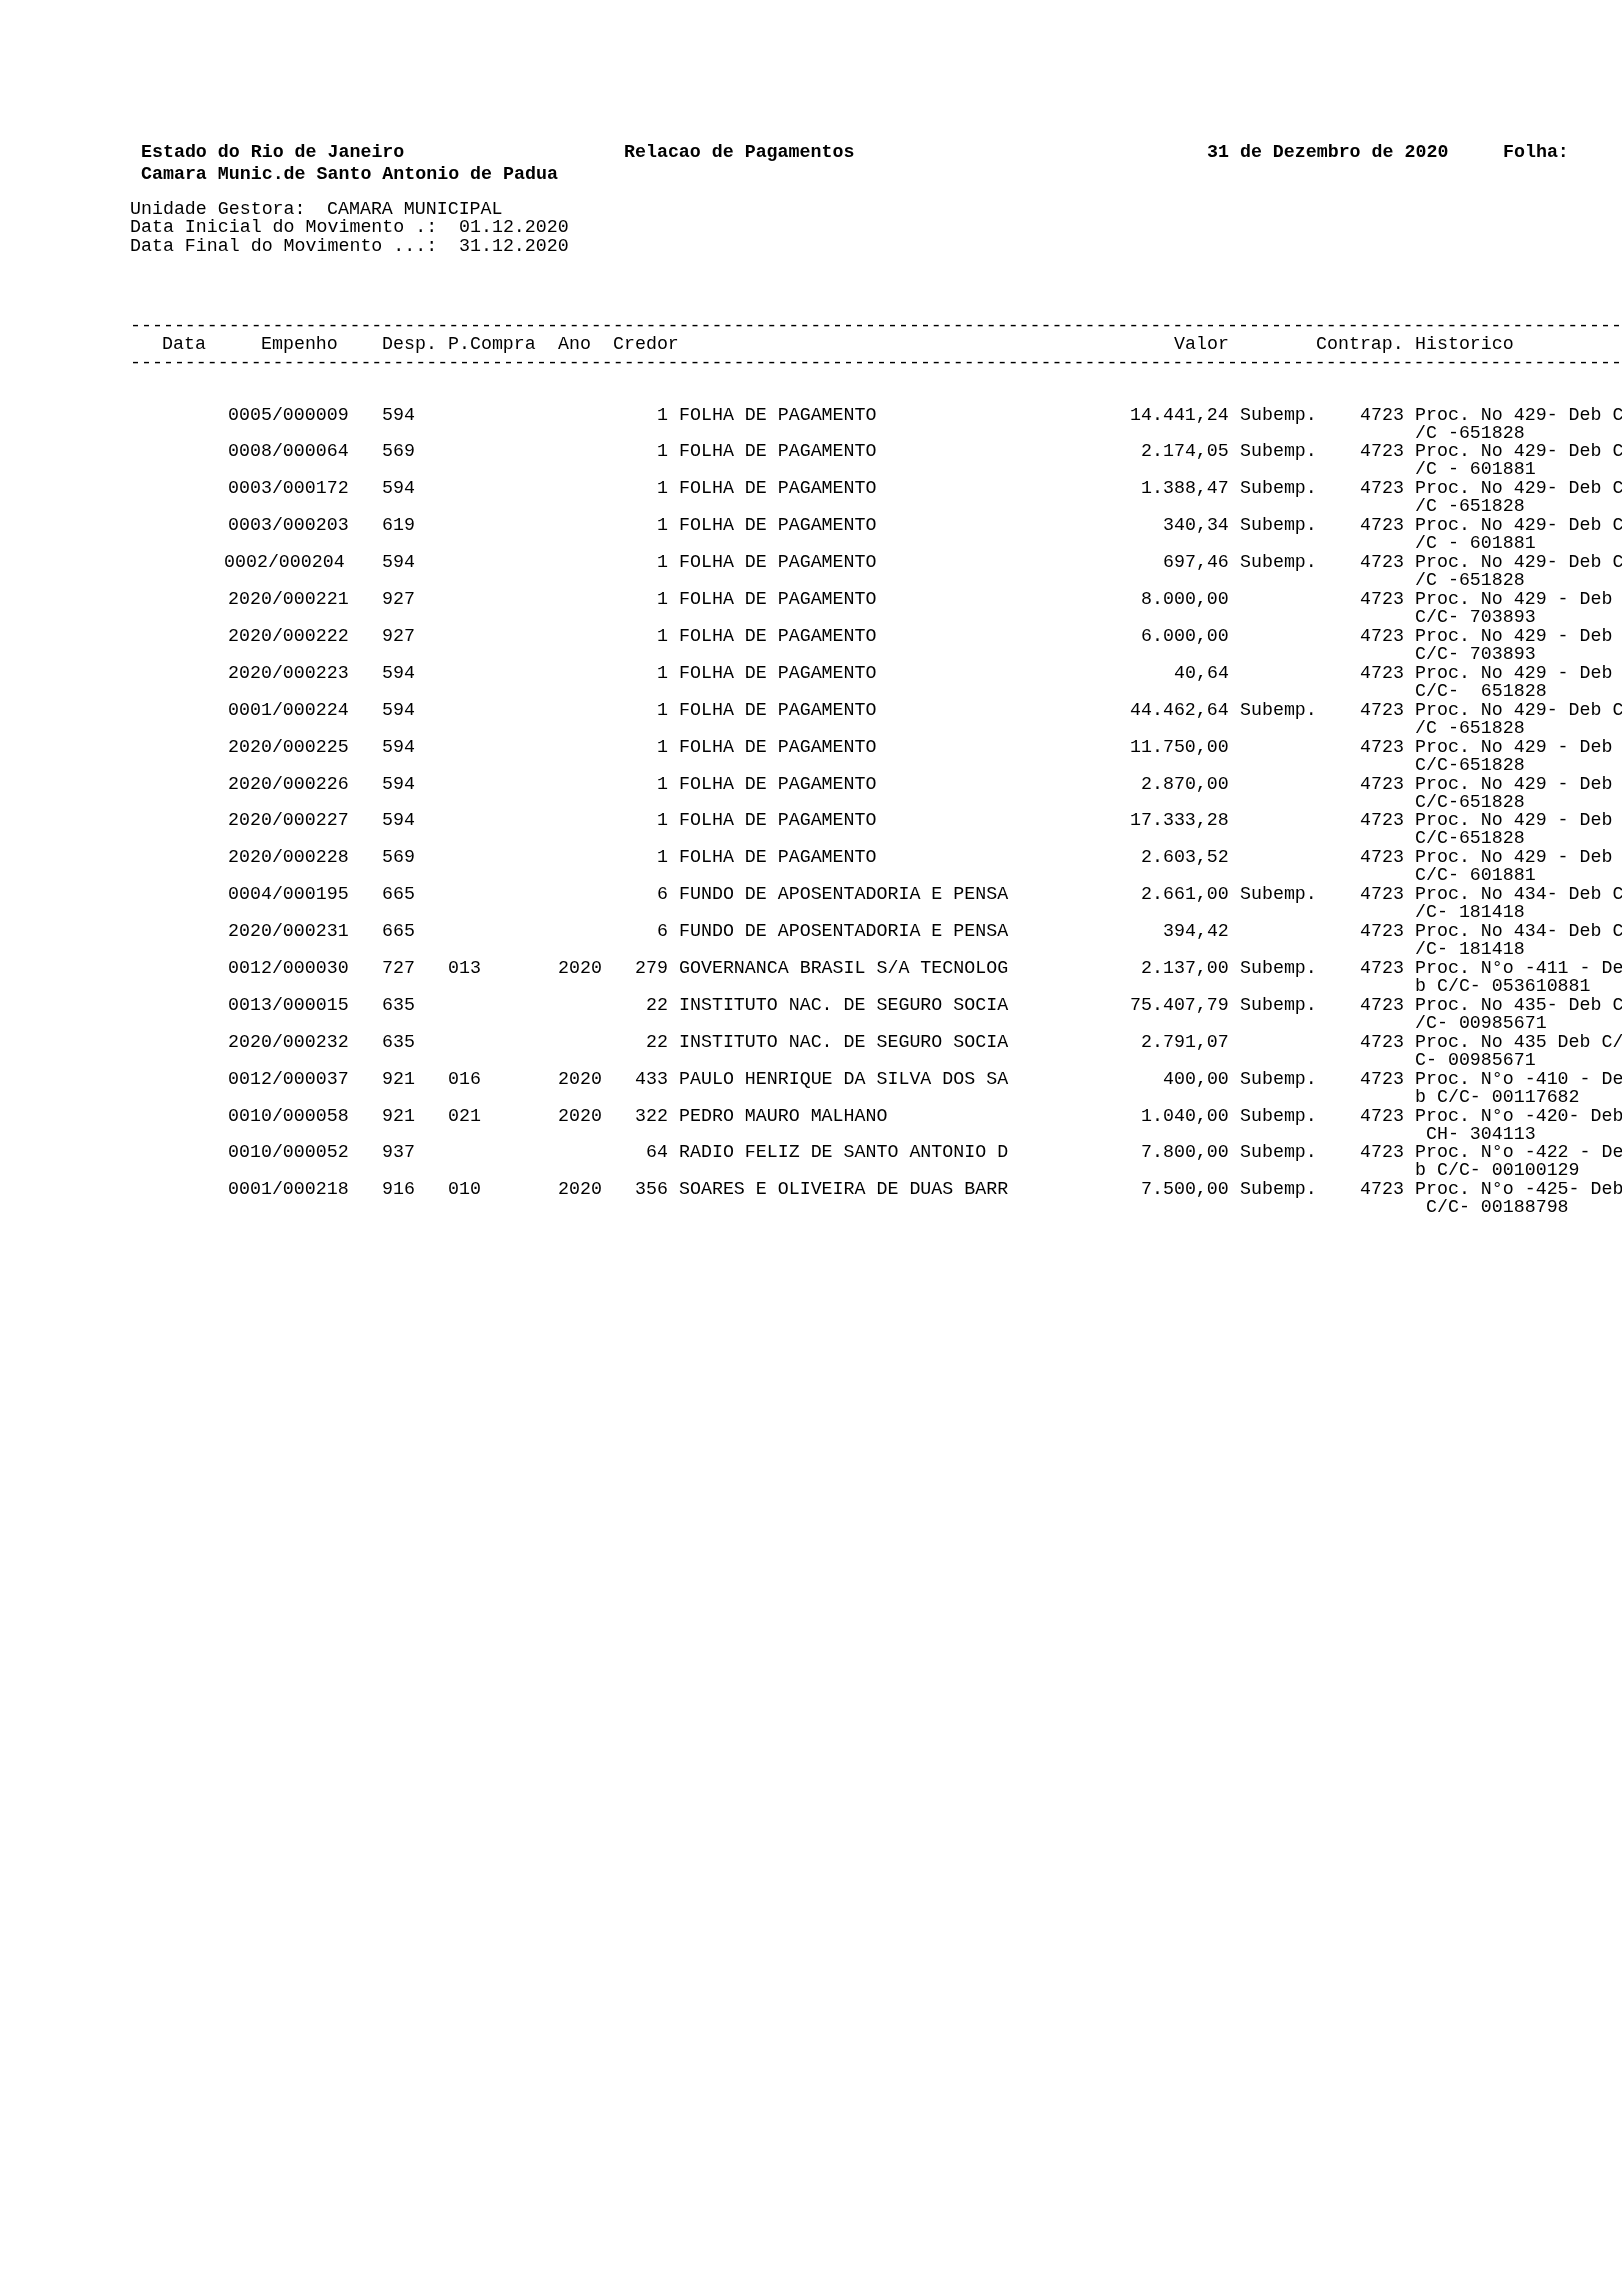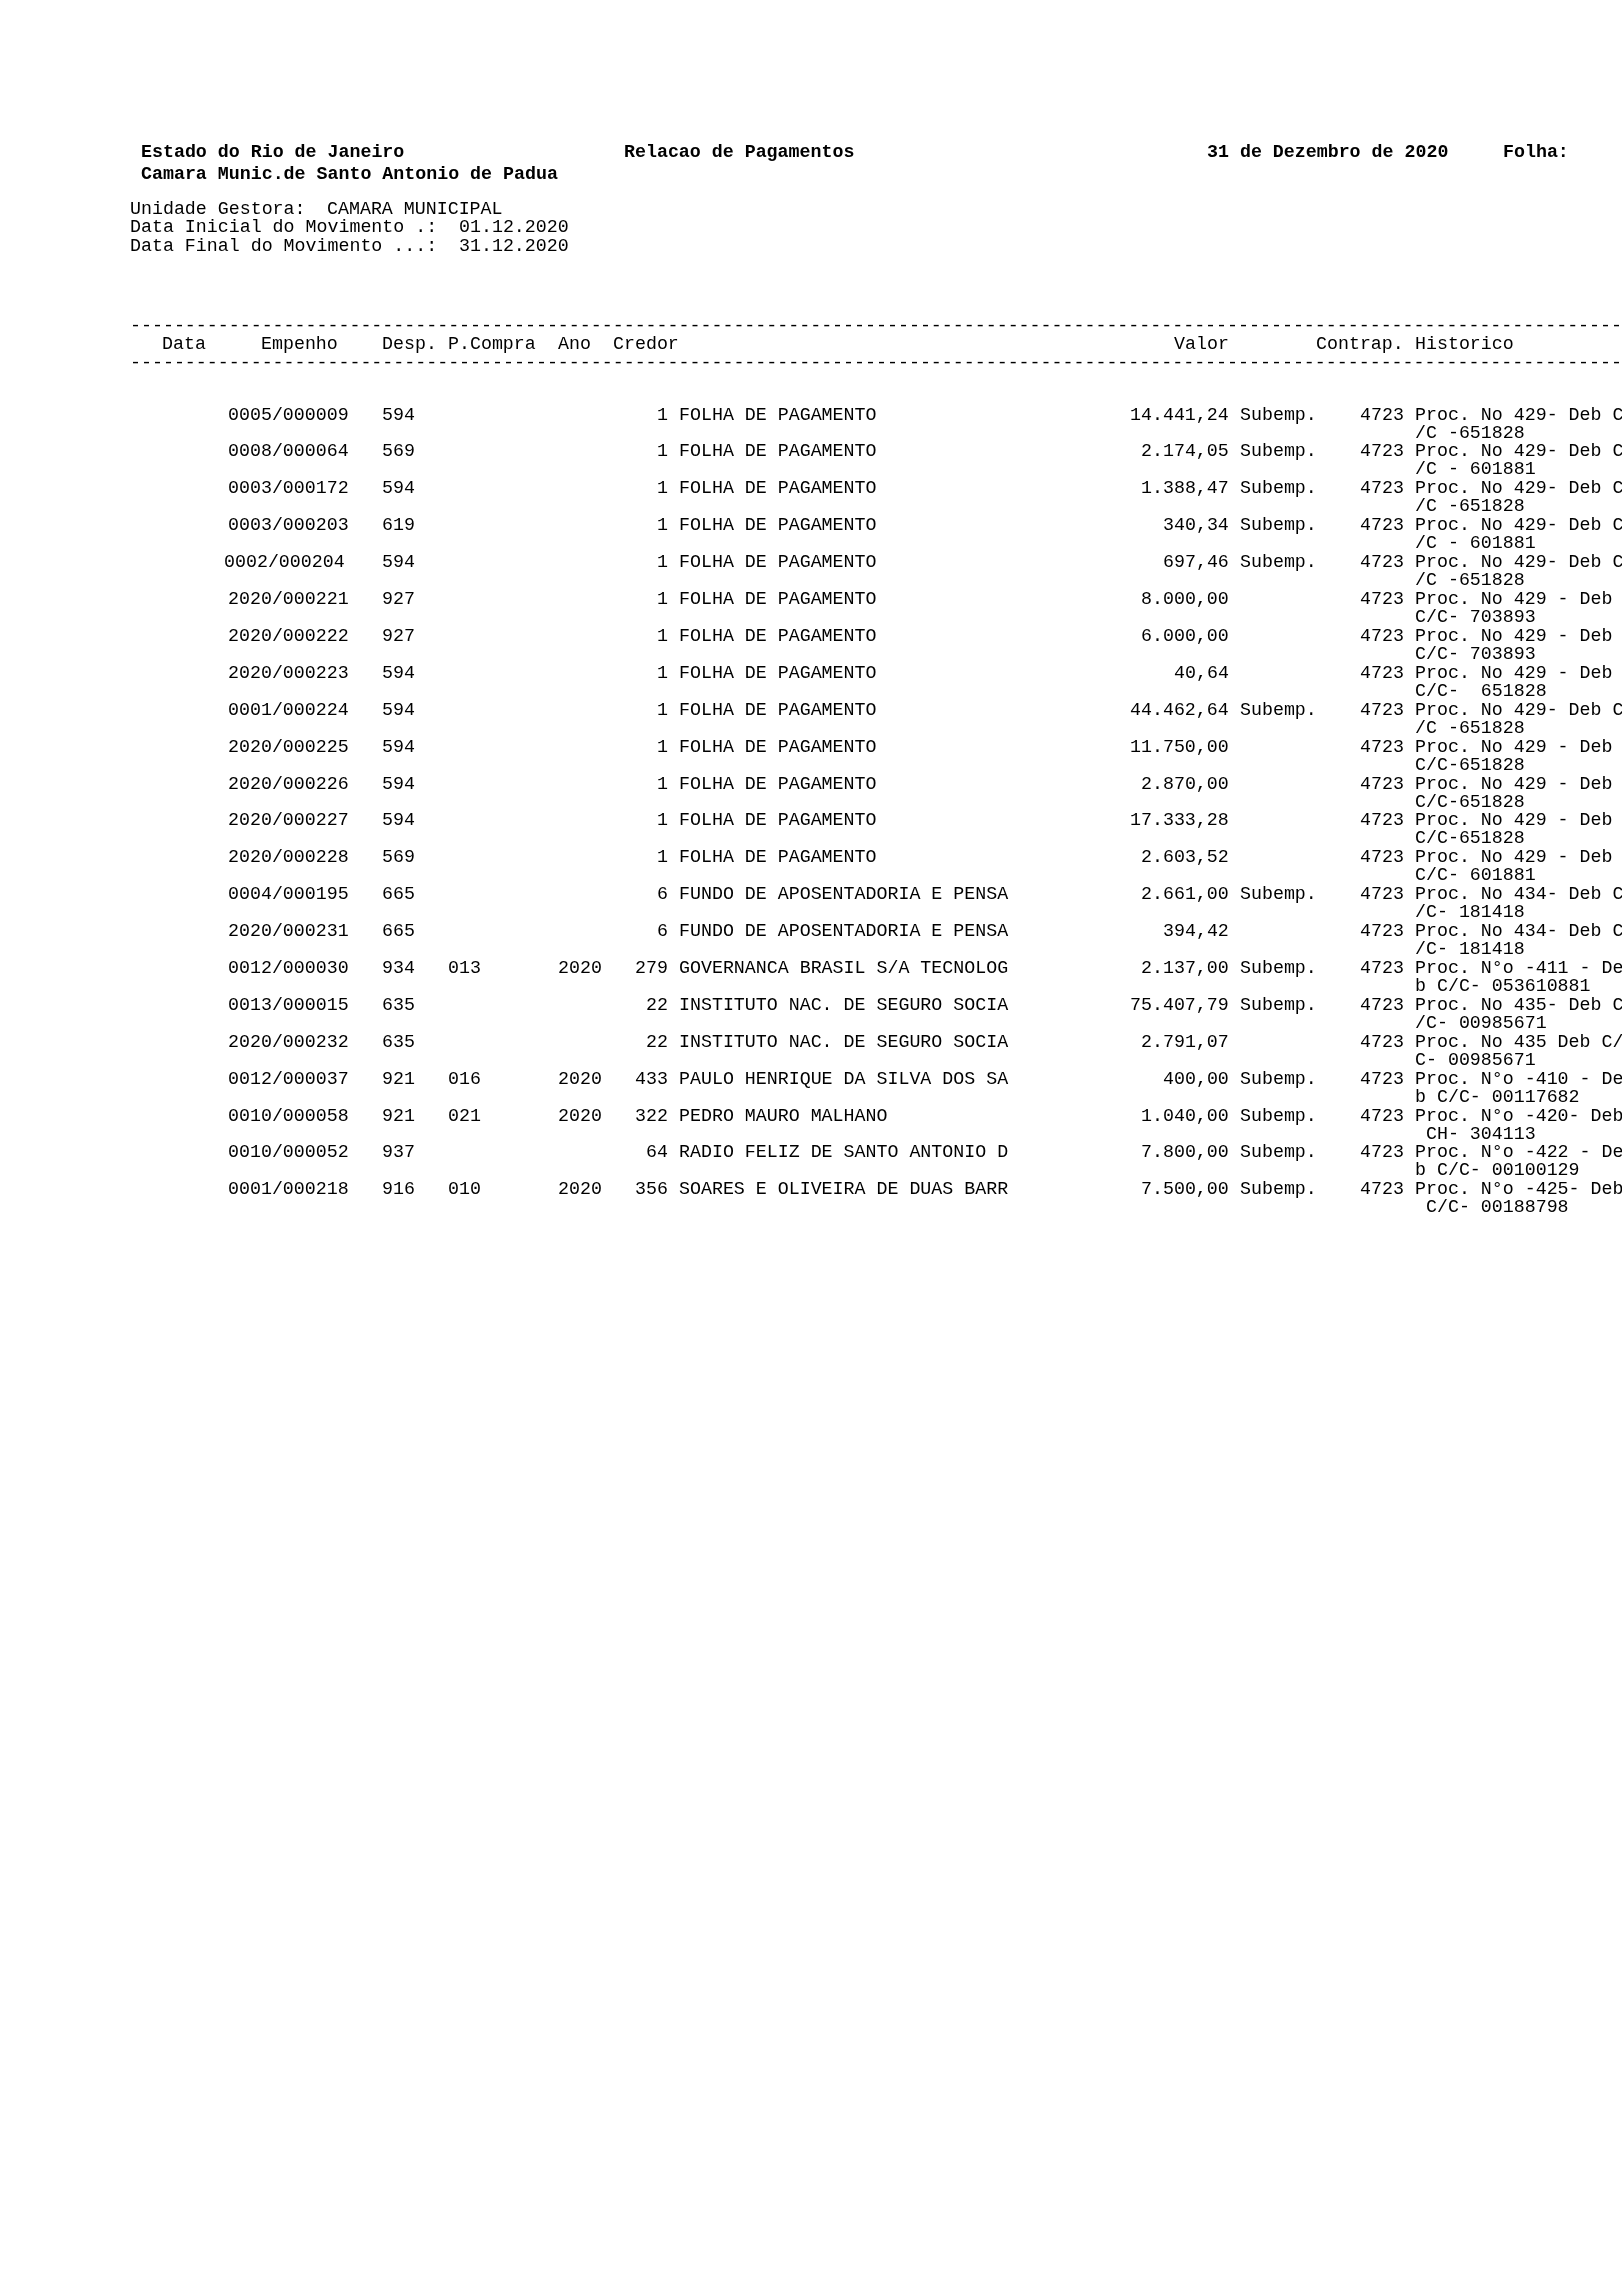--- a/index.html
+++ b/index.html
@@ -269,21 +269,21 @@
       <span class="f" style="left: 657px;">6</span>
       <span class="f" style="left: 679px;">FUNDO DE APOSENTADORIA E PENSA</span>
       <span class="f" style="left: 1163px;">394,42</span>
       <span class="f" style="left: 1240px;"></span>
       <span class="f" style="left: 1360px;">4723</span>
       <span class="f" style="left: 1415px;">Proc. No 434- Deb C</span>
       <span class="f l2" style="left: 1415px;">/C- 181418</span>
     </div>
       <div class="rec" style="top: 959px;">
       <span class="f" style="left: 228px;">0012/000030</span>
-      <span class="f" style="left: 382px;">934</span>
+      <span class="f" style="left: 382px;">727</span>
       <span class="f" style="left: 448px;">013</span>
       <span class="f" style="left: 558px;">2020</span>
       <span class="f" style="left: 635px;">279</span>
       <span class="f" style="left: 679px;">GOVERNANCA BRASIL S/A TECNOLOG</span>
       <span class="f" style="left: 1141px;">2.137,00</span>
       <span class="f" style="left: 1240px;">Subemp.</span>
       <span class="f" style="left: 1360px;">4723</span>
       <span class="f" style="left: 1415px;">Proc. N°o -411 - De</span>
       <span class="f l2" style="left: 1415px;">b C/C- 053610881</span>
     </div>

